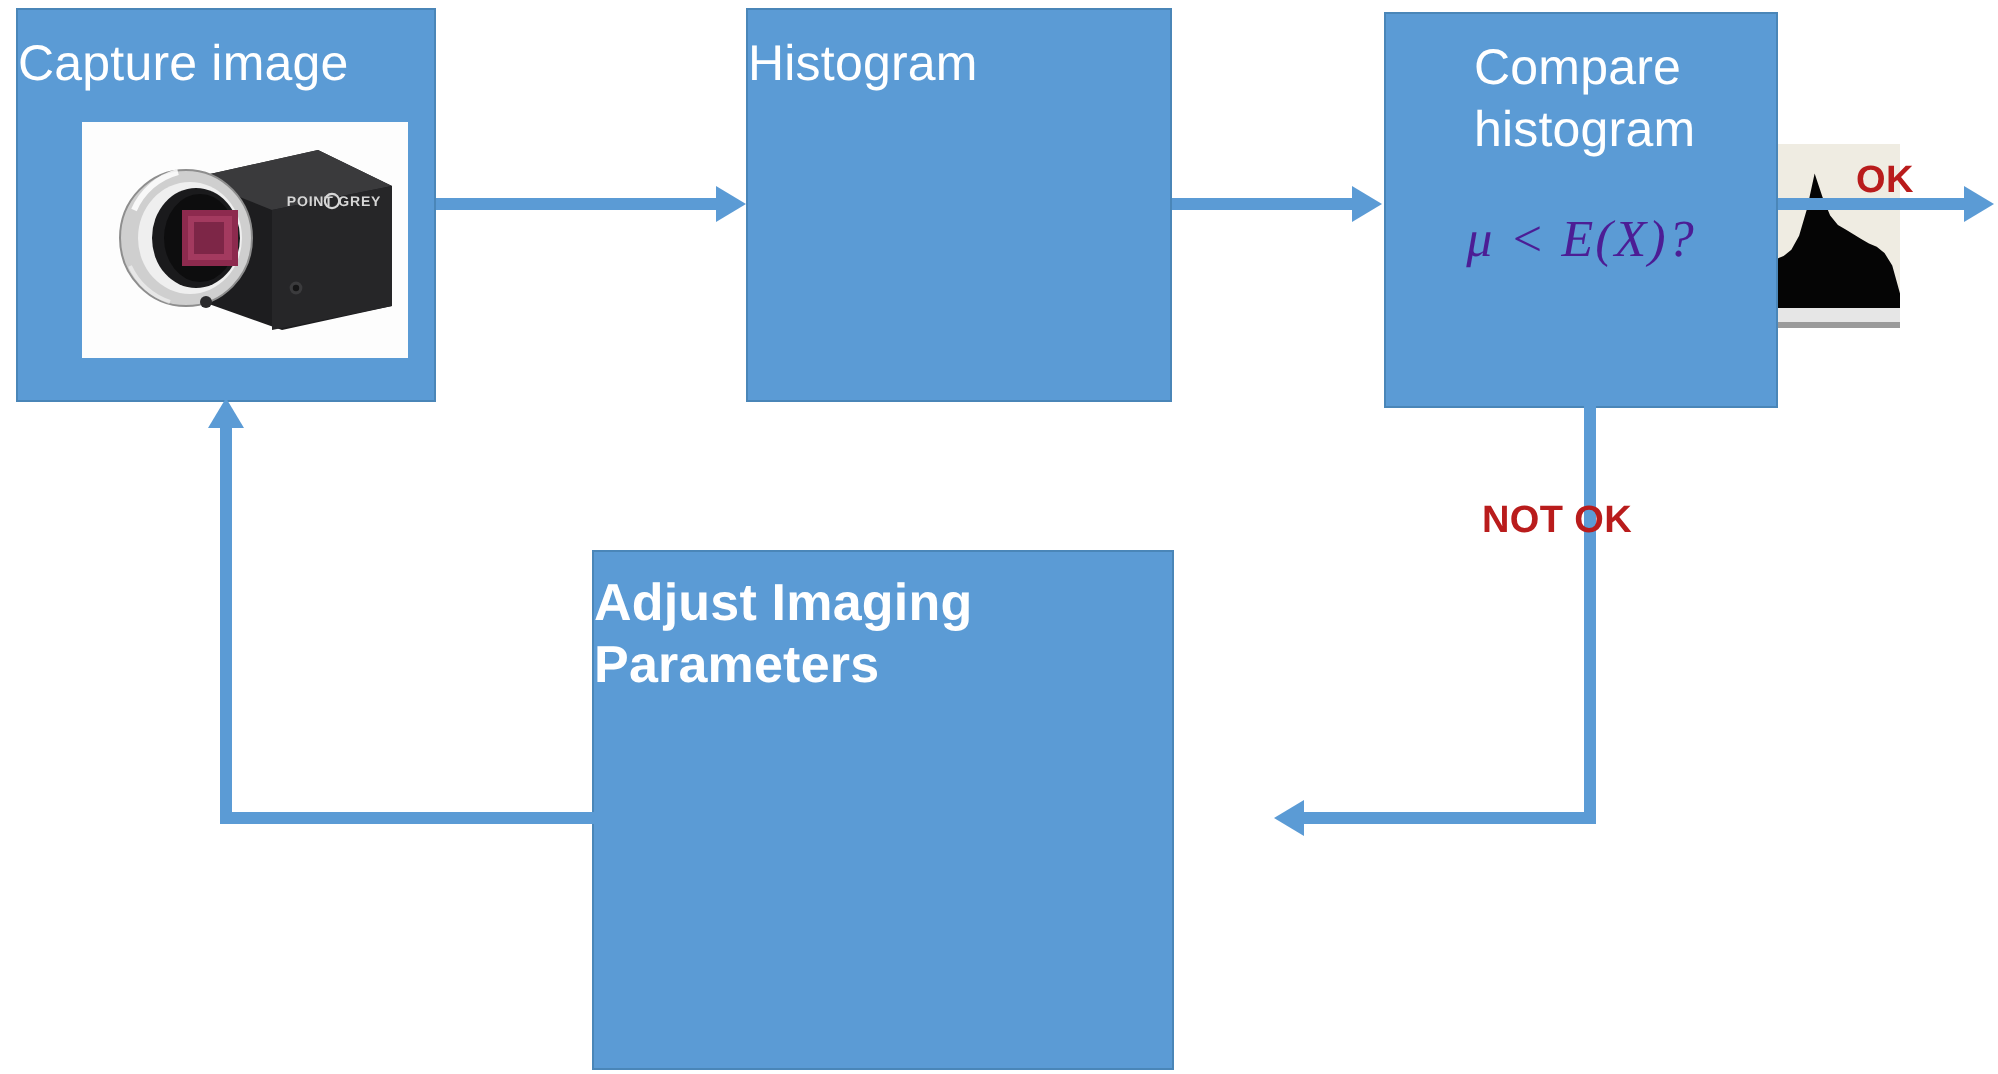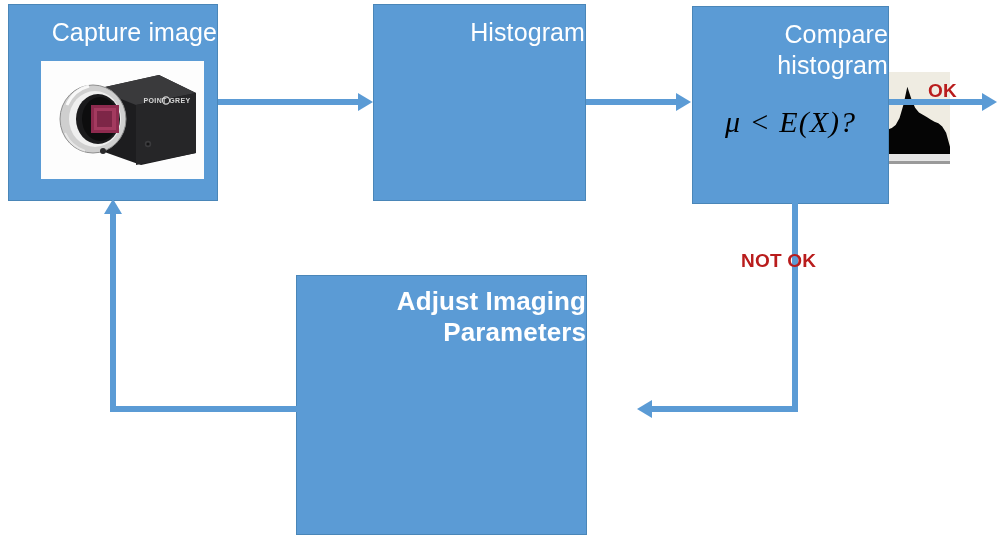--- a/index.html
+++ b/index.html
@@ -16,48 +16,48 @@
 
   
   .node {
     position: absolute;
     background: #5B9BD5;
     border: 1px solid #4a86b8;
     box-sizing: border-box;
   }
   .node-title {
     color: #ffffff;
-    text-align: right;
+    text-align: left;
     font-size: 25px;
     line-height: 31px;
     font-weight: 400;
     letter-spacing: .1px;
     white-space: pre-line;
   }
 
   #node-capture    { left: 8px;   top: 4px;   width: 210px; height: 197px; }
   #node-histogram  { left: 373px; top: 4px;   width: 213px; height: 197px; }
   #node-compare    { left: 692px; top: 6px;   width: 197px; height: 198px; }
   #node-adjust     { left: 296px; top: 275px; width: 291px; height: 260px; }
 
   #node-capture .node-title   { margin-top: 12px; }
   #node-histogram .node-title { margin-top: 12px; }
-  #node-compare .node-title   { margin-top: 12px; }
+  #node-compare .node-title   { margin-top: 12px; padding-left: 44px; }
   #node-adjust .node-title    { margin-top: 10px; font-weight: 600; font-size: 26px; }
 
   
   .formula {
     position: absolute;
     left: 0; right: 0;
     top: 98px;
     text-align: center;
-    color: #000000;
+    color: #4c1d95;
     font-family: "Liberation Serif", "DejaVu Serif", serif;
     font-style: italic;
-    font-size: 30px;
+    font-size: 26px;
     letter-spacing: 1px;
   }
 
   
   .pic { position: absolute; overflow: hidden; }
 
   
   #camera-photo { left: 32px; top: 56px; width: 163px; height: 118px; background: #fdfdfd; }
 
   

